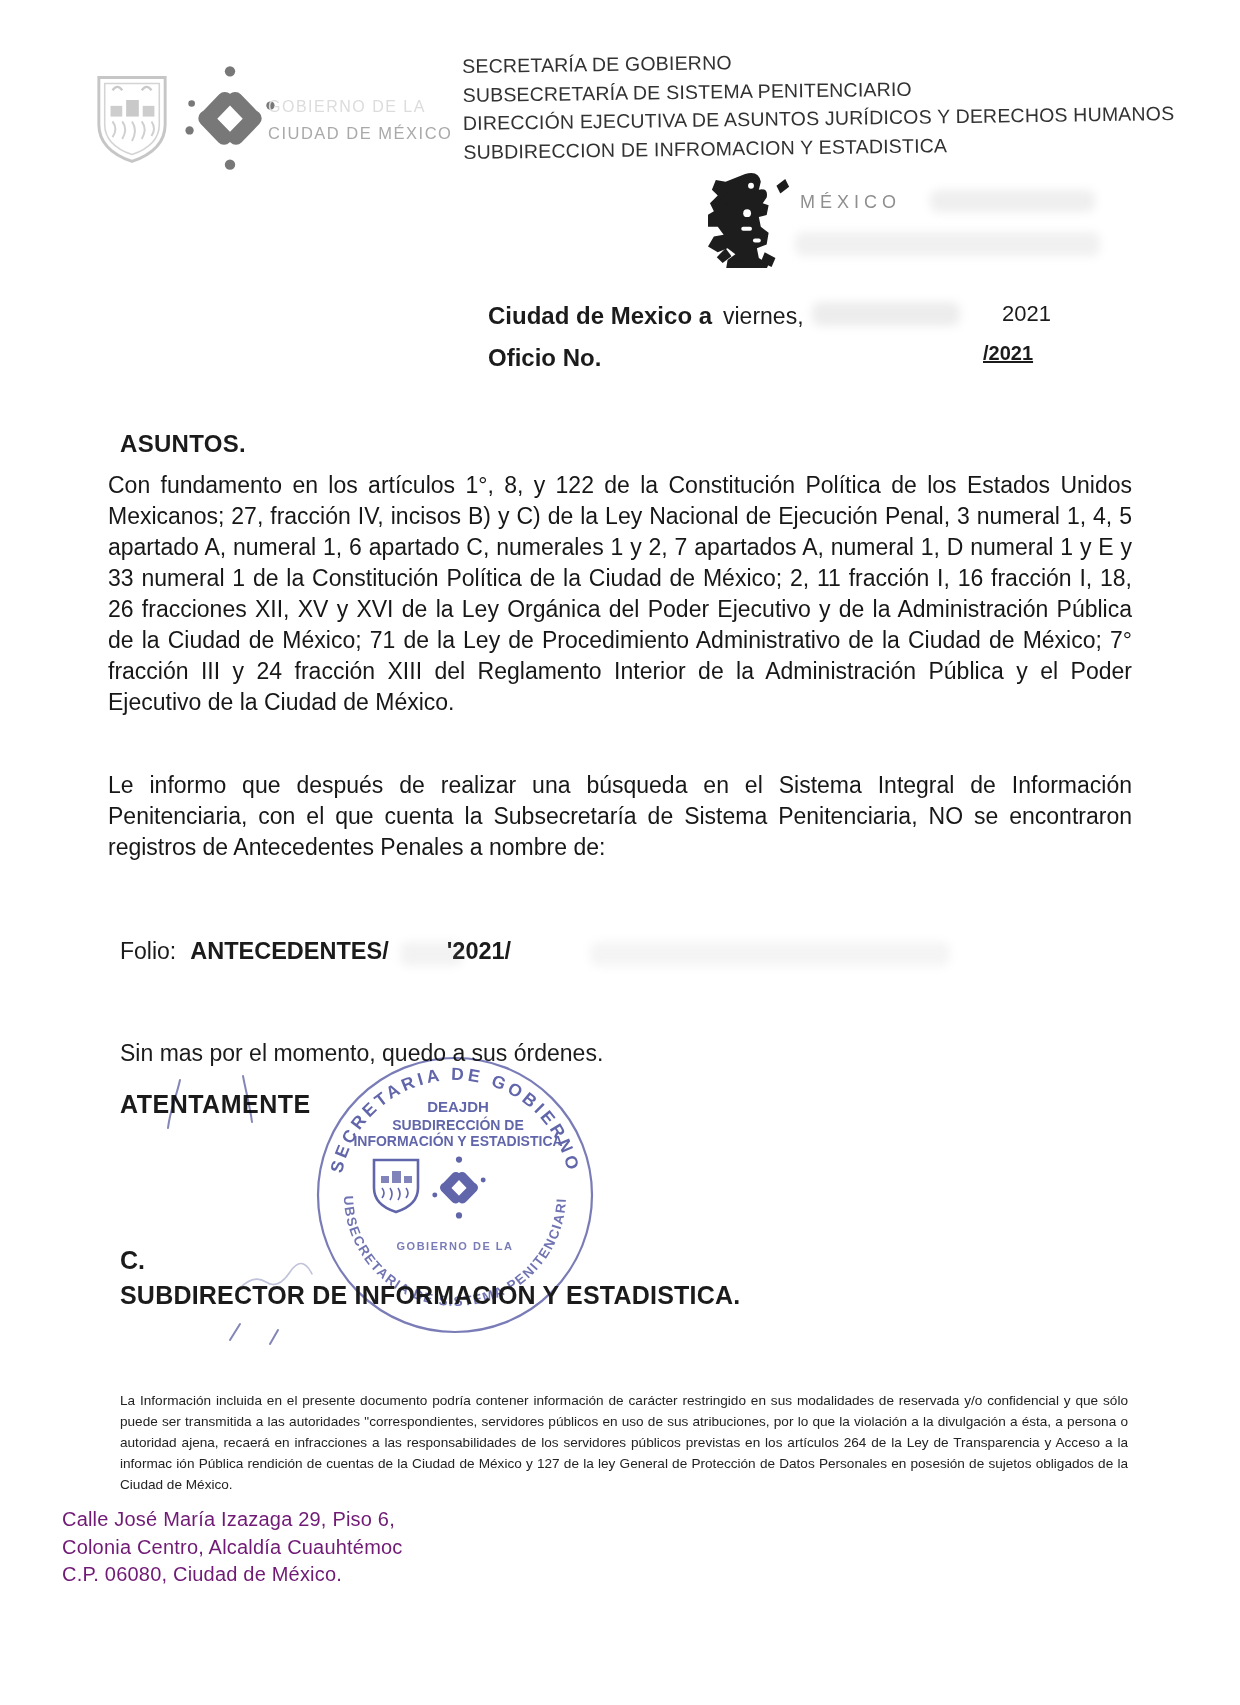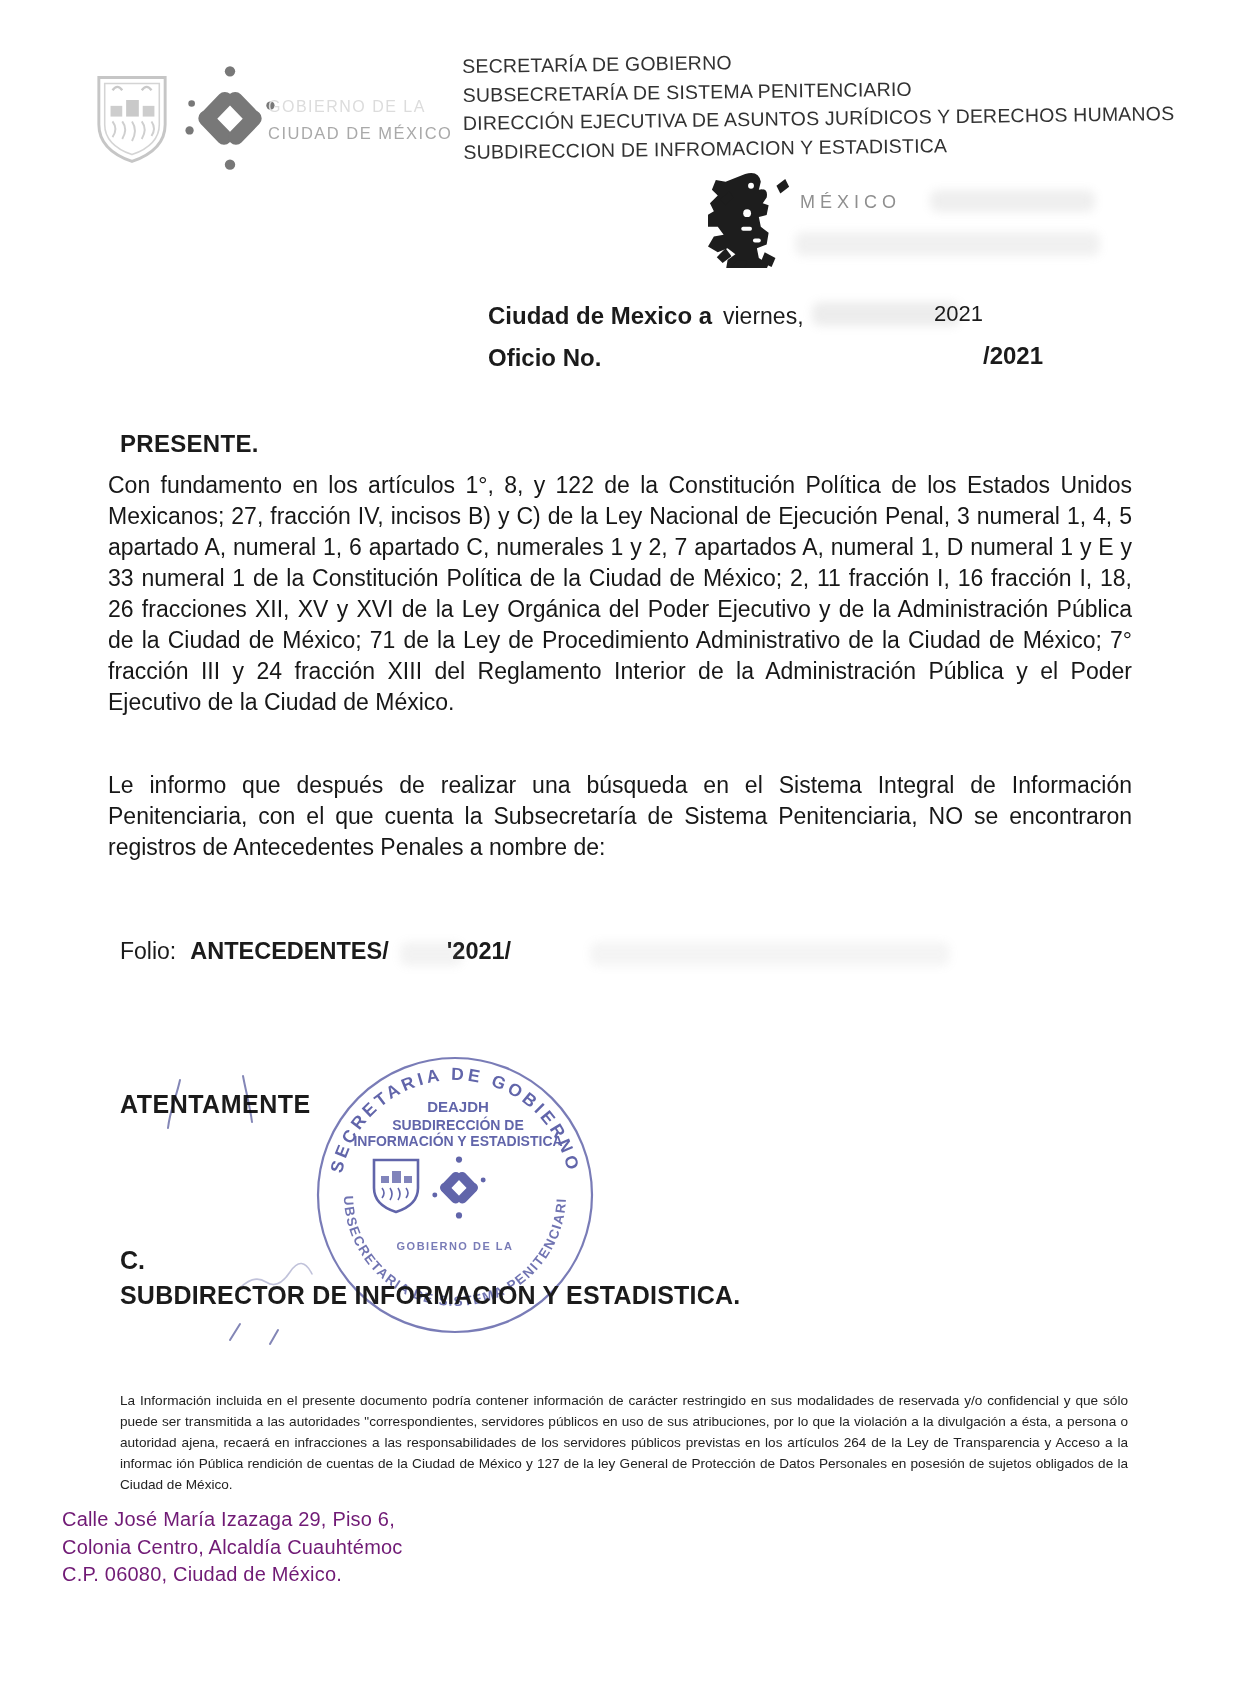--- a/index.html
+++ b/index.html
@@ -17,23 +17,23 @@
     font-stretch:condensed; }
   .brand-faint { left:268px; top:94px; line-height:26px; white-space:nowrap; }
   .brand-l1 { color:#dcdcdc; font-size:16px; letter-spacing:1.5px; }
   .brand-l2 { color:#a9a9a9; font-size:16.5px; letter-spacing:1.5px; }
 
   .mexico-label { left:800px; top:192px; font-size:18px; letter-spacing:5px; color:#8f8f8f; white-space:nowrap; }
 
   .smudge { position:absolute; background:#9a9a9a; filter:blur(5px); border-radius:8px; }
   .date-label   { left:488px; top:302px; font-size:24px; font-weight:bold; white-space:nowrap; }
   .date-day     { left:723px; top:303px; font-size:23px; white-space:nowrap; }
-  .date-year    { left:934px; top:301px; font-size:22px; white-space:nowrap; }
+  .date-year    { left:1002px; top:301px; font-size:22px; white-space:nowrap; }
   .oficio-label { left:488px; top:344px; font-size:24px; font-weight:bold; white-space:nowrap; }
-  .oficio-suffix{ left:983px; top:342px; font-size:24px; font-weight:bold; white-space:nowrap; }
+  .oficio-suffix{ left:983px; top:342px; font-size:20px; font-weight:bold; white-space:nowrap;text-decoration:underline; }
 
   
   .presente { left:120px; top:430px; font-size:24px; font-weight:bold; letter-spacing:.3px; }
   .para { left:108px; width:1024px; font-size:23px; line-height:31px; text-align:justify; color:#171717; }
   .p1 { top:470px; }
   .p2 { top:770px; }
 
   .folio-row { left:120px; top:938px; font-size:23px; white-space:nowrap; }
   .folio-row .v { font-weight:bold; font-size:23.5px; }
   .gap-s { display:inline-block; width:58px; }
@@ -118,30 +118,31 @@
   <div class="smudge" style="left:930px; top:190px; width:165px; height:22px; opacity:.16;"></div>
   <div class="smudge" style="left:795px; top:232px; width:305px; height:24px; opacity:.14;"></div>
 
   <div class="abs date-label">Ciudad de Mexico a</div>
   <div class="abs date-day">viernes,</div>
   <div class="smudge" style="left:812px; top:302px; width:148px; height:24px; opacity:.18;"></div>
   <div class="abs date-year">2021</div>
   <div class="abs oficio-label">Oficio No.</div>
   <div class="abs oficio-suffix">/2021</div>
 
-  <div class="abs presente">PRESENTE.</div>
+  <div class="abs presente">ASUNTOS.</div>
   <div class="abs para p1">Con fundamento en los artículos 1°,  8,  y  122  de la Constitución Política de los Estados Unidos Mexicanos; 27, fracción IV, incisos B) y C)  de  la  Ley Nacional de Ejecución Penal, 3 numeral 1, 4, 5 apartado A, numeral 1, 6 apartado C, numerales 1 y 2, 7 apartados A, numeral 1, D numeral 1 y E y 33 numeral 1 de la Constitución Política  de  la  Ciudad  de México;  2,  11  fracción  I,  16 fracción I,  18,  26 fracciones  XII,  XV  y  XVI  de  la  Ley Orgánica  del  Poder  Ejecutivo  y  de la Administración  Pública  de  la Ciudad de México; 71 de la Ley de Procedimiento Administrativo de  la  Ciudad  de  México;  7°  fracción III  y  24 fracción  XIII  del   Reglamento  Interior  de  la Administración Pública y el Poder Ejecutivo de la Ciudad de México.</div>
   <div class="abs para p2">Le  informo  que  después  de  realizar  una  búsqueda  en  el  Sistema  Integral  de Información  Penitenciaria, con el que cuenta la Subsecretaría de Sistema Penitenciaria, NO se encontraron registros de Antecedentes Penales a nombre de:</div>
 
   <div class="abs folio-row">
     <span>Folio:</span><span class="gap-t"></span><span class="v">ANTECEDENTES/</span><span class="gap-s"></span><span class="v">'2021/</span>
   </div>
   <div class="smudge" style="left:400px; top:942px; width:62px; height:24px; opacity:.12;"></div>
   <div class="smudge" style="left:590px; top:942px; width:360px; height:24px; opacity:.10;"></div>
 
+  <div class="abs closing">Sin mas por el momento, quedo a sus órdenes.</div>
   <div class="abs atent">ATENTAMENTE</div>
 
   <svg class="abs stamp" width="310" height="310" viewBox="0 0 310 310">
     <defs>
       <path id="arcTop" d="M 40,155 A 115,115 0 0 1 270,155"></path>
       <path id="arcBot" d="M 44,155 A 111,111 0 0 0 266,155"></path>
     </defs>
     <circle cx="155" cy="155" r="137" fill="none" stroke="#4b4f9e" stroke-width="2.2" opacity=".85"></circle>
     <text font-size="17.5" letter-spacing="3.5" font-weight="bold">
       <textPath href="#arcTop" startOffset="50%" text-anchor="middle">SECRETARIA DE GOBIERNO</textPath>

